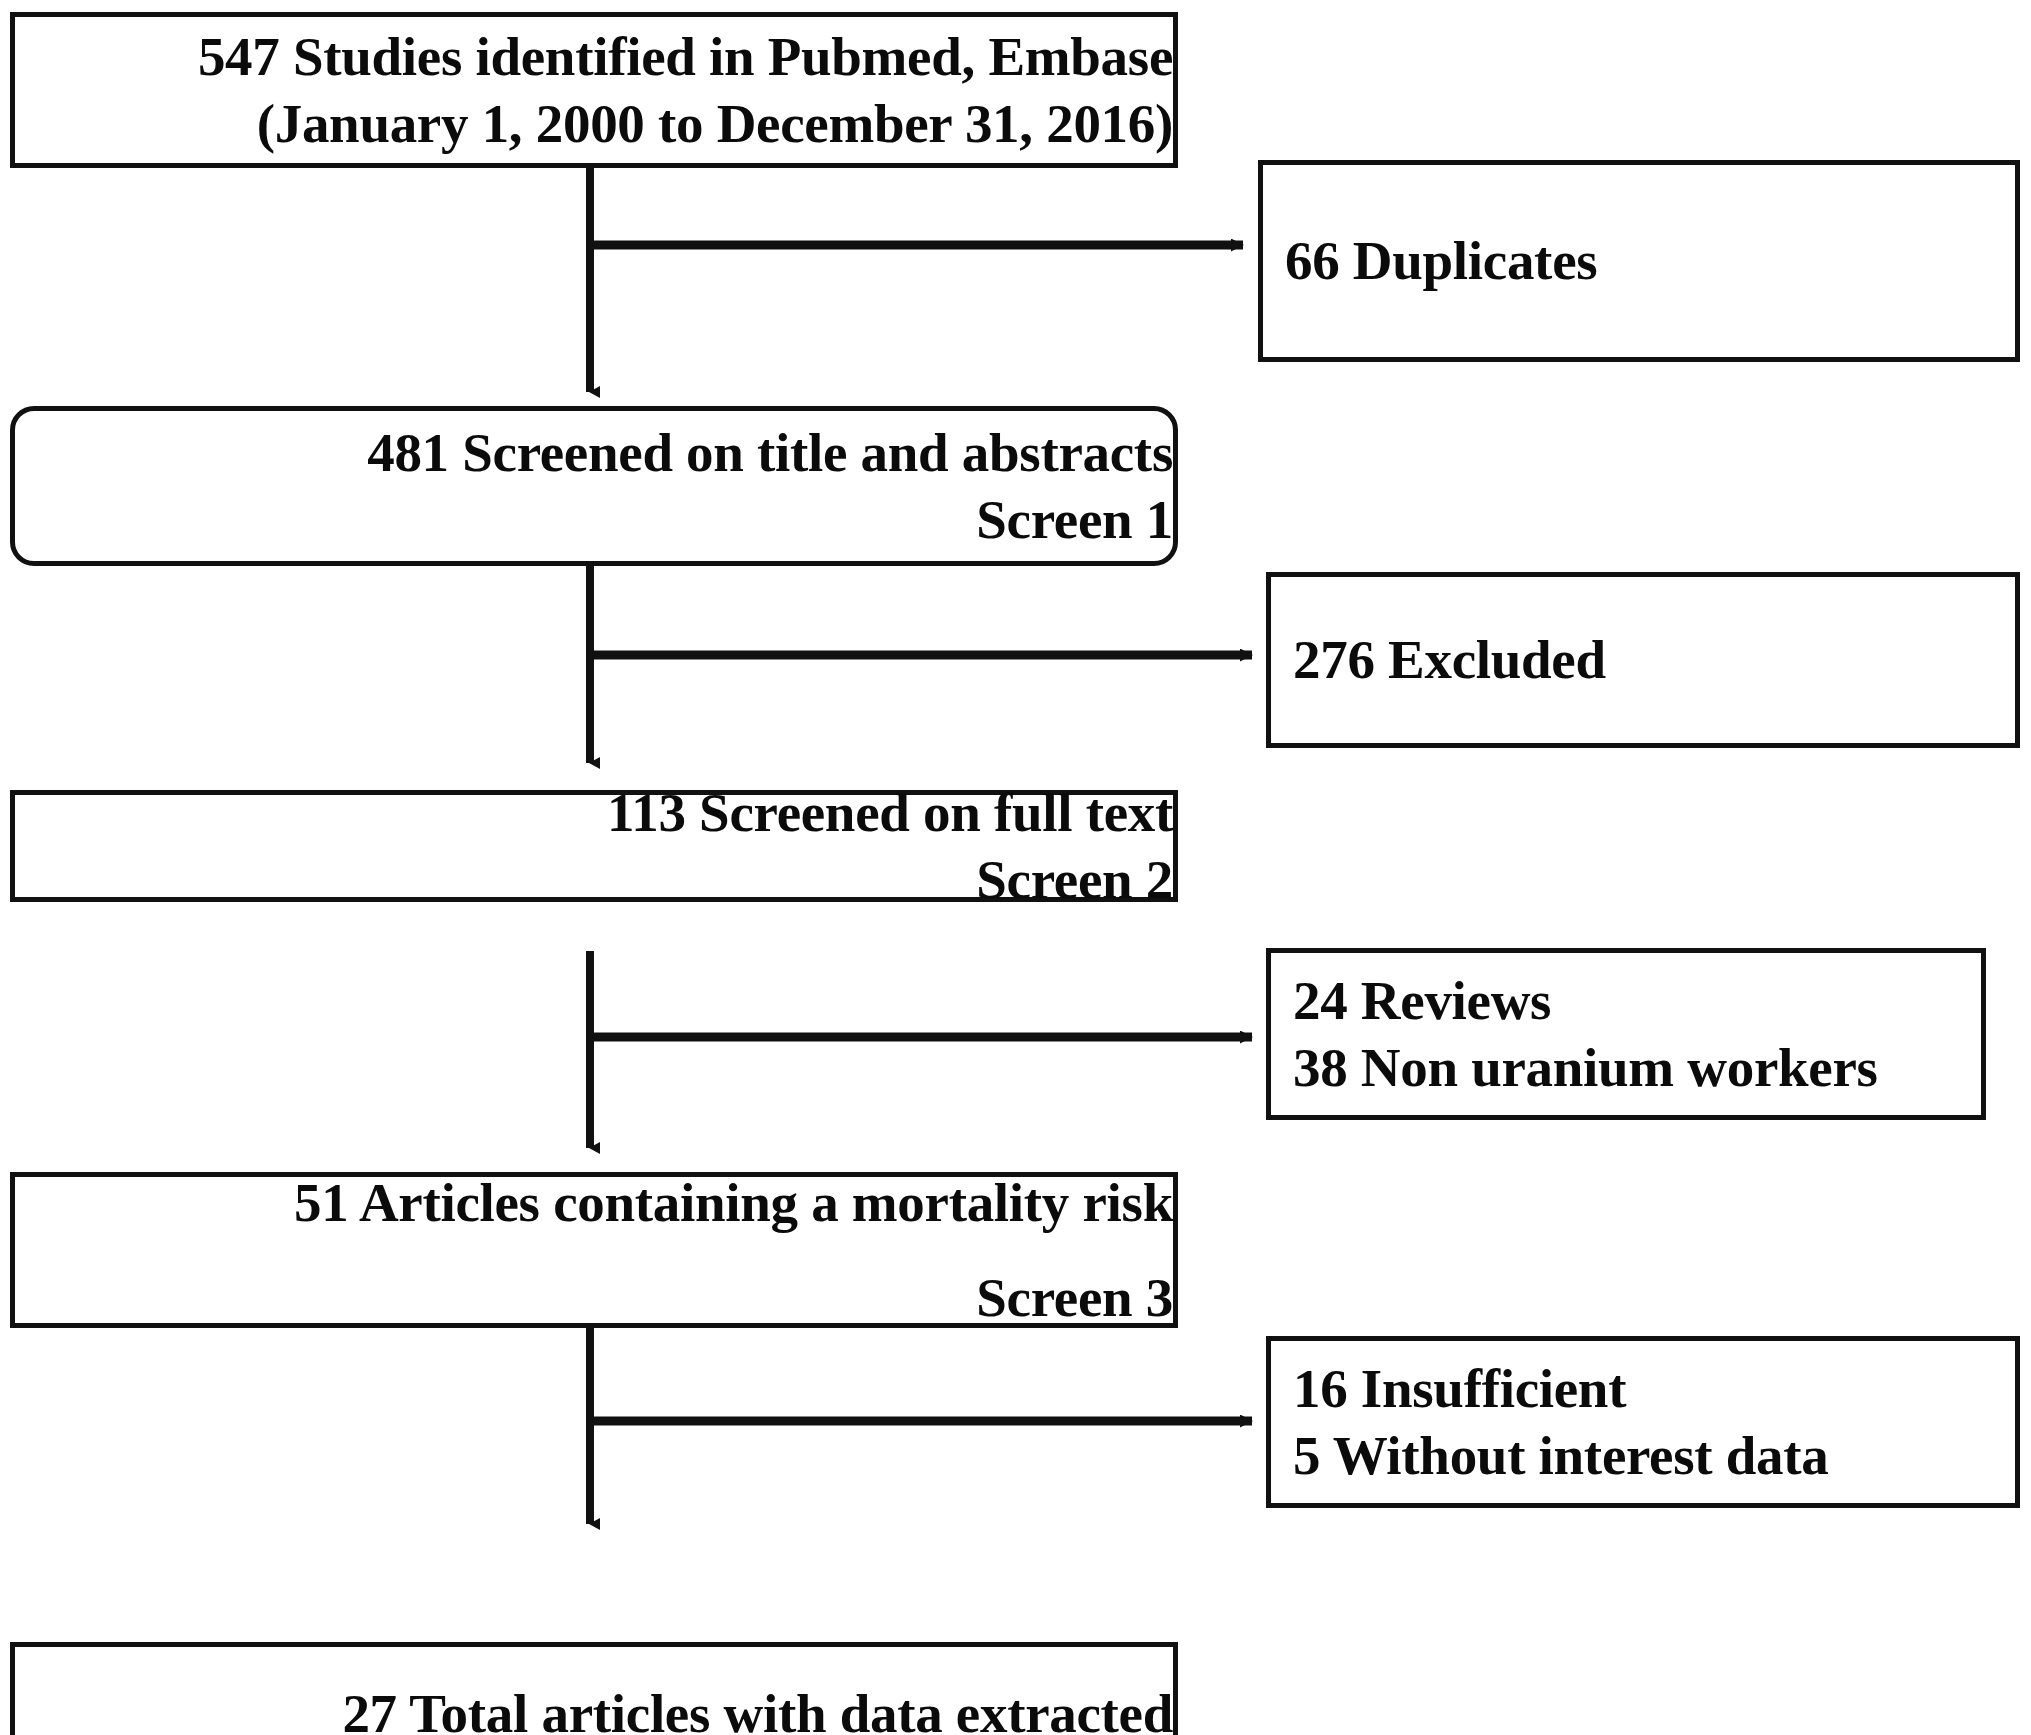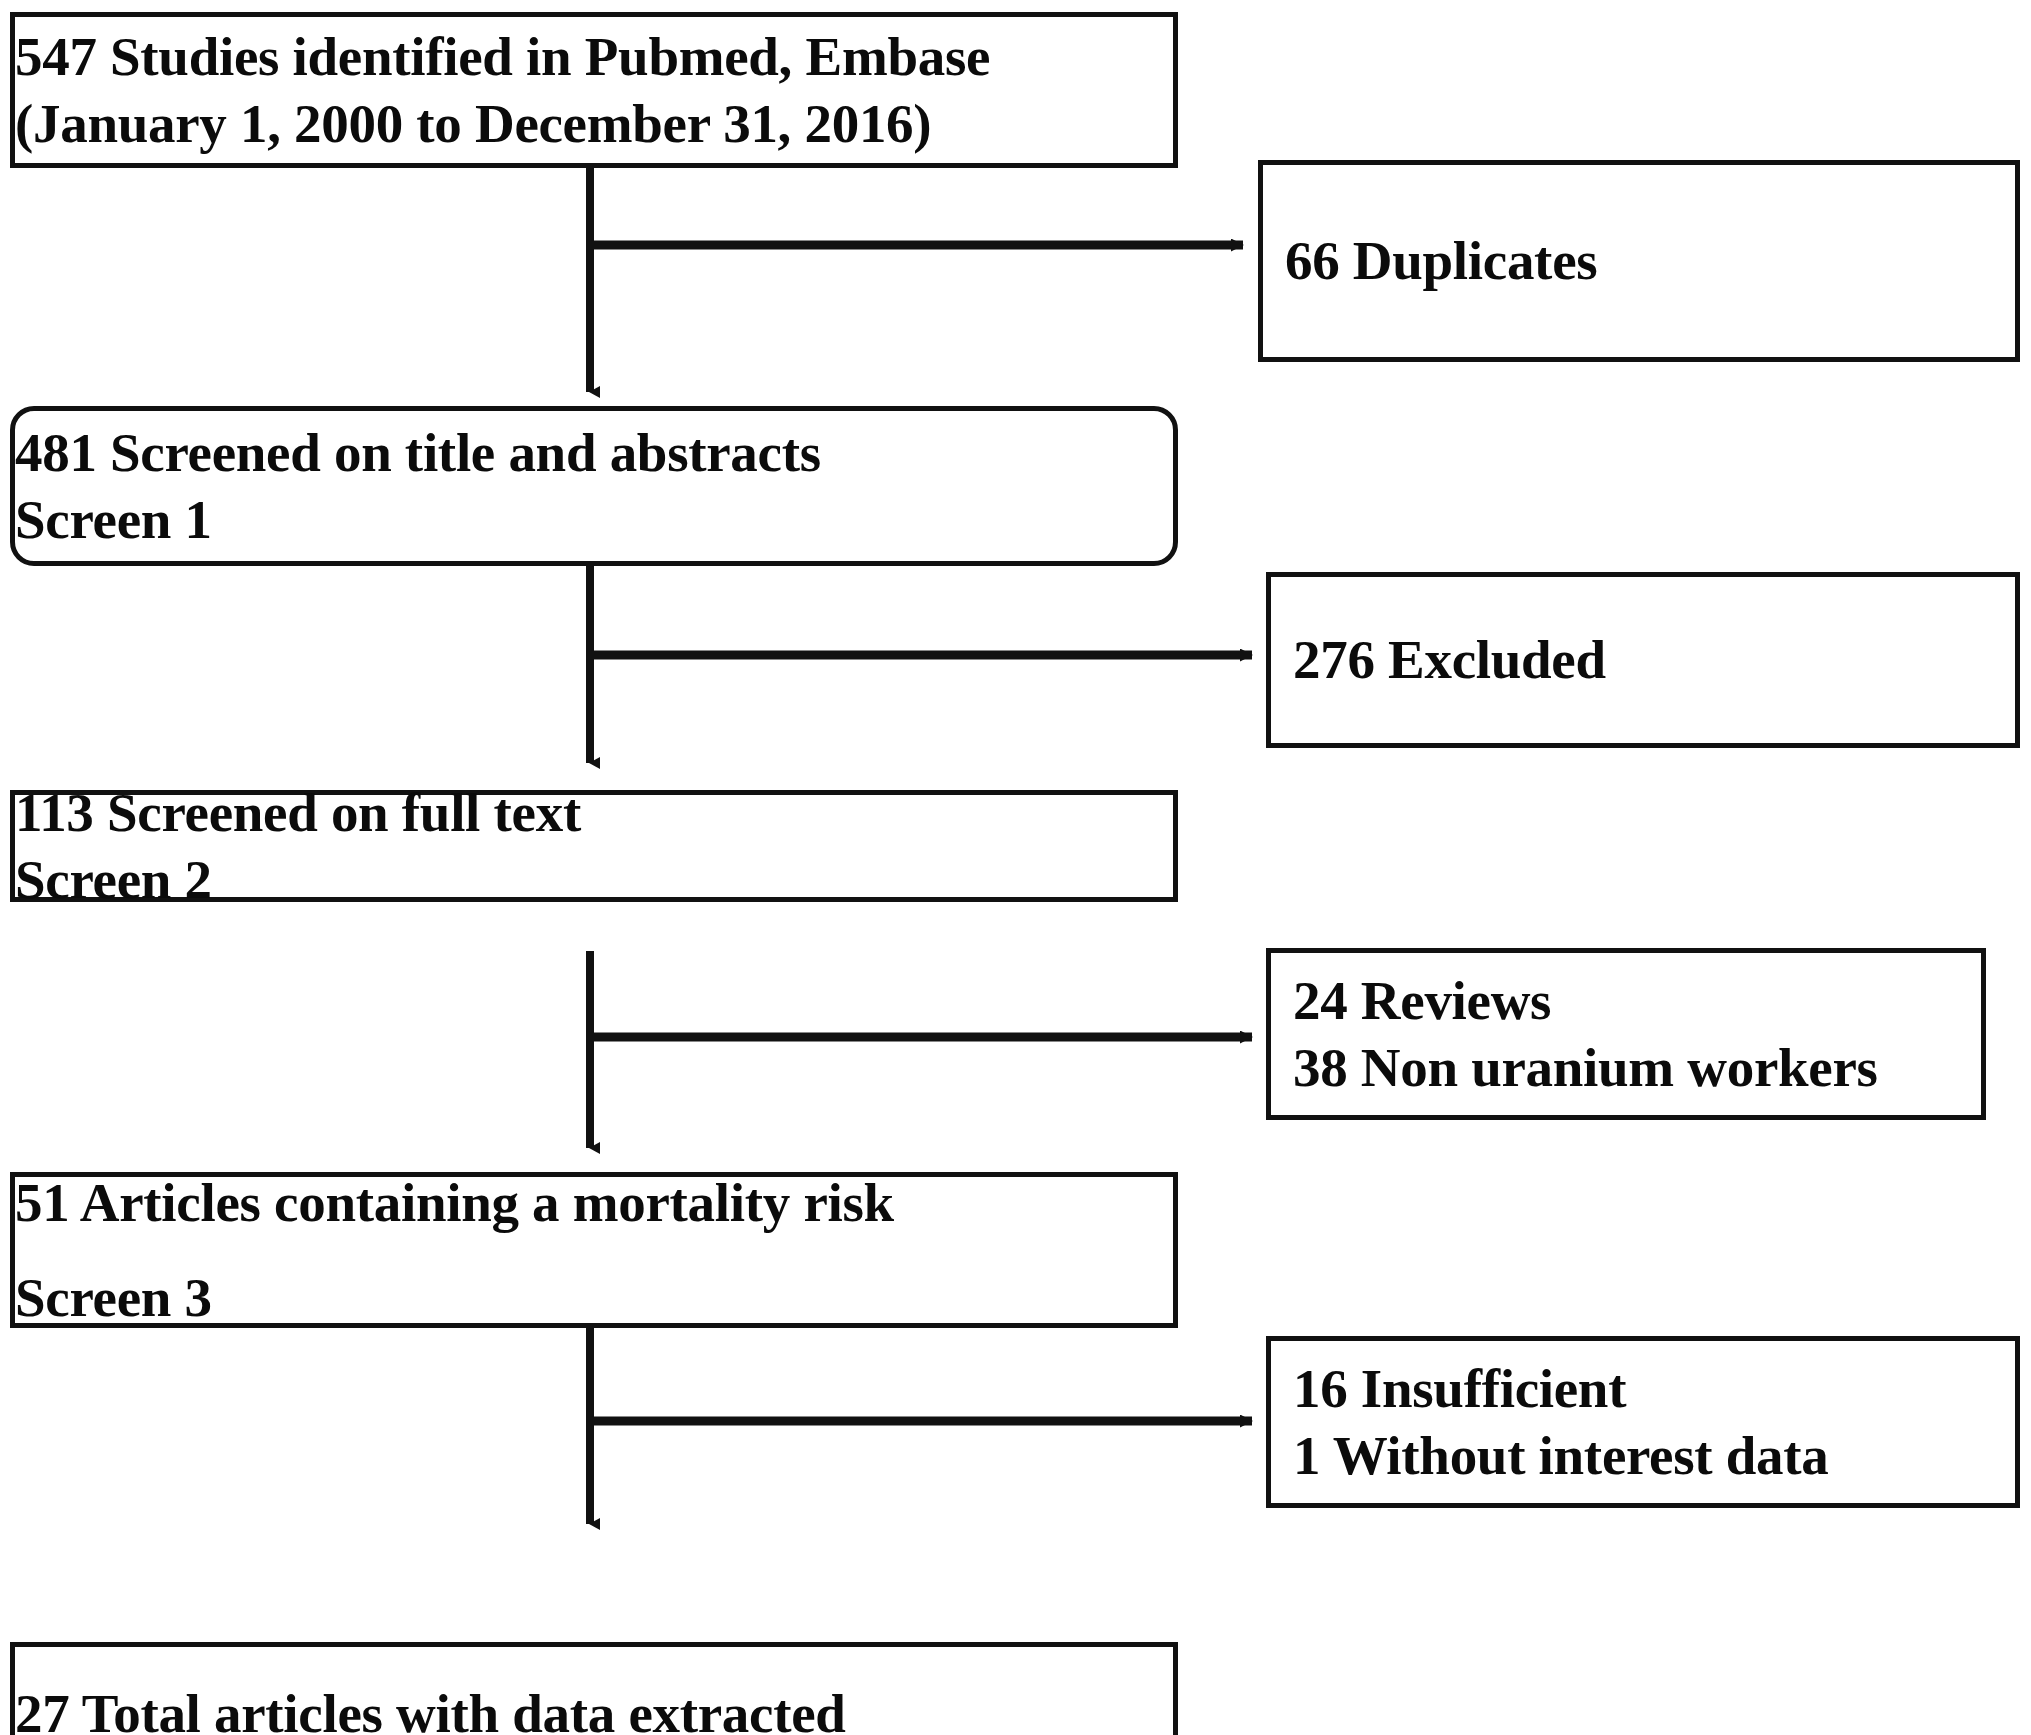--- a/index.html
+++ b/index.html
@@ -26,21 +26,21 @@
     position: absolute;
     box-sizing: border-box;
     background: #ffffff;
     border: 5px solid #111111;
     display: flex;
     flex-direction: column;
     justify-content: center;
     z-index: 2;
   }
   .node.main {
-    align-items: flex-start;
+    align-items: flex-end;
     text-align: center;
   }
   .node.side {
     align-items: flex-start;
     text-align: left;
     padding-left: 22px;
   }
   .node-line {
     font-size: 54px;
     line-height: 1.22;
@@ -116,16 +116,16 @@
     <div class="node-line">276 Excluded</div>
   </div>
 
   <div class="node side" style="left:1266px; top:948px; width:720px; height:172px;">
     <div class="node-line">24 Reviews</div>
     <div class="node-line">38 Non uranium workers</div>
   </div>
 
   <div class="node side" style="left:1266px; top:1336px; width:754px; height:172px;">
     <div class="node-line">16 Insufficient</div>
-    <div class="node-line">1 Without interest data</div>
+    <div class="node-line">5 Without interest data</div>
   </div>
 
 </div>
 
 </body></html>

